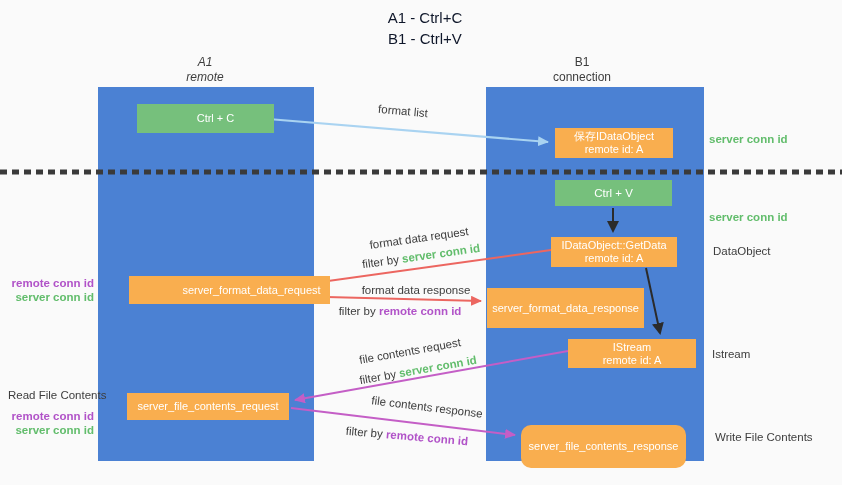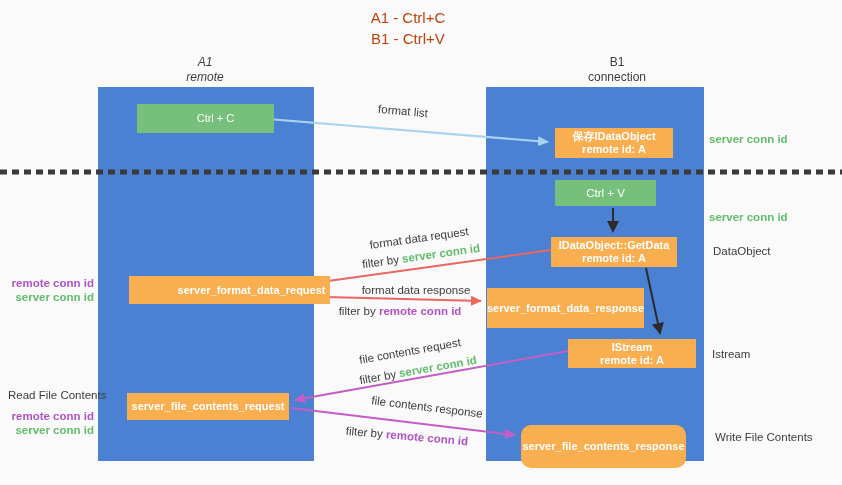--- a/index.html
+++ b/index.html
@@ -1,34 +1,34 @@
 <!DOCTYPE html>
 <html style="--bg: #fafafa; --column_blue: #4b81d3; --box_green: #76c07c; --box_orange: #f9ae4f; --arrow_lightblue: #a9d3f1; --arrow_red: #ec6660; --arrow_magenta: #c45ec6; --arrow_dark: #2b2b2b; --text_green: #62bd6c; --text_purple: #b153c8;"><head>
 <meta charset="utf-8">
 <style>
   html,body { margin:0; padding:0; background:#fafafa; }
   body { font-family:"Liberation Sans", sans-serif; }
   .canvas { position:relative; width:842px; height:485px; background:var(--bg,#fafafa); overflow:hidden; }
 
-  .title { position:absolute; left:298px; top:7px; width:220px; text-align:center;
-           font-size:15px; line-height:21px; color:#c2410c; z-index:5; }
+  .title { position:absolute; left:315px; top:7px; width:220px; text-align:center;
+           font-size:15px; line-height:21px; color:#0f172a; z-index:5; }
 
   .lane { position:absolute; top:87px; height:374px; background:var(--column_blue,#4b81d3); z-index:1; }
   .lane-left  { left:98px;  width:216px; }
   .lane-right { left:486px; width:218px; }
 
   .lane-header { position:absolute; top:55px; width:100px; text-align:center;
                  font-size:12px; line-height:15px; color:#3d3d3d; z-index:5; }
 
   svg.overlay { position:absolute; left:0; top:0; z-index:2; }
 
   .box { position:absolute; display:flex; flex-direction:column; align-items:center; justify-content:center;
          color:#ffffff; font-size:11px; line-height:13px; text-align:center; z-index:3; white-space:nowrap; }
   .green  { background:var(--box_green,#76c07c); }
-  .orange { background:var(--box_orange,#f9ae4f);font-weight:bold; }
+  .orange { background:var(--box_orange,#f9ae4f); }
 
   .lbl { position:absolute; font-size:11.5px; color:#3d3d3d; white-space:nowrap; z-index:4; }
   .ctr { text-align:center; }
   .rgt { text-align:right; }
   .grn { color:var(--text_green,#62bd6c); font-weight:bold; }
   .pur { color:var(--text_purple,#b153c8); font-weight:bold; }
 </style>
 </head>
 <body>
 
@@ -36,21 +36,21 @@
 
   <div class="title">
     <div>A1 - Ctrl+C</div>
     <div>B1 - Ctrl+V</div>
   </div>
 
   <div class="lane-header" style="left:155px;font-style:italic;">
     <div>A1</div>
     <div>remote</div>
   </div>
-  <div class="lane-header" style="left:567px;">
+  <div class="lane-header" style="left:532px;">
     <div>B1</div>
     <div>connection</div>
   </div>
 
   <div class="lane lane-left"></div>
   <div class="lane lane-right"></div>
 
   <svg class="overlay" width="842" height="485">
     <defs>
       <marker id="m-blue" markerWidth="12" markerHeight="10" refX="10" refY="5" orient="auto" markerUnits="userSpaceOnUse">
@@ -88,21 +88,21 @@
 
   <div class="box orange" style="left:129px; top:276px; width:157px; height:28px;padding-left:44px;">server_format_data_request</div>
 
   <div class="box orange" style="left:127px; top:393px; width:162px; height:27px;">server_file_contents_request</div>
 
   <div class="box orange" style="left:555px; top:128px; width:118px; height:30px;">
     <div>保存IDataObject</div>
     <div>remote id: A</div>
   </div>
 
-  <div class="box green" style="left:555px; top:180px; width:101px; height:26px; font-size:11.5px;">Ctrl + V</div>
+  <div class="box green" style="left:555px; top:180px; width:117px; height:26px; font-size:11.5px;">Ctrl + V</div>
 
   <div class="box orange" style="left:551px; top:237px; width:126px; height:30px;">
     <div>IDataObject::GetData</div>
     <div>remote id: A</div>
   </div>
 
   <div class="box orange" style="left:487px; top:288px; width:157px; height:40px;text-align:right;">server_format_data_response</div>
 
   <div class="box orange" style="left:568px; top:339px; width:128px; height:29px;">
     <div>IStream</div>

